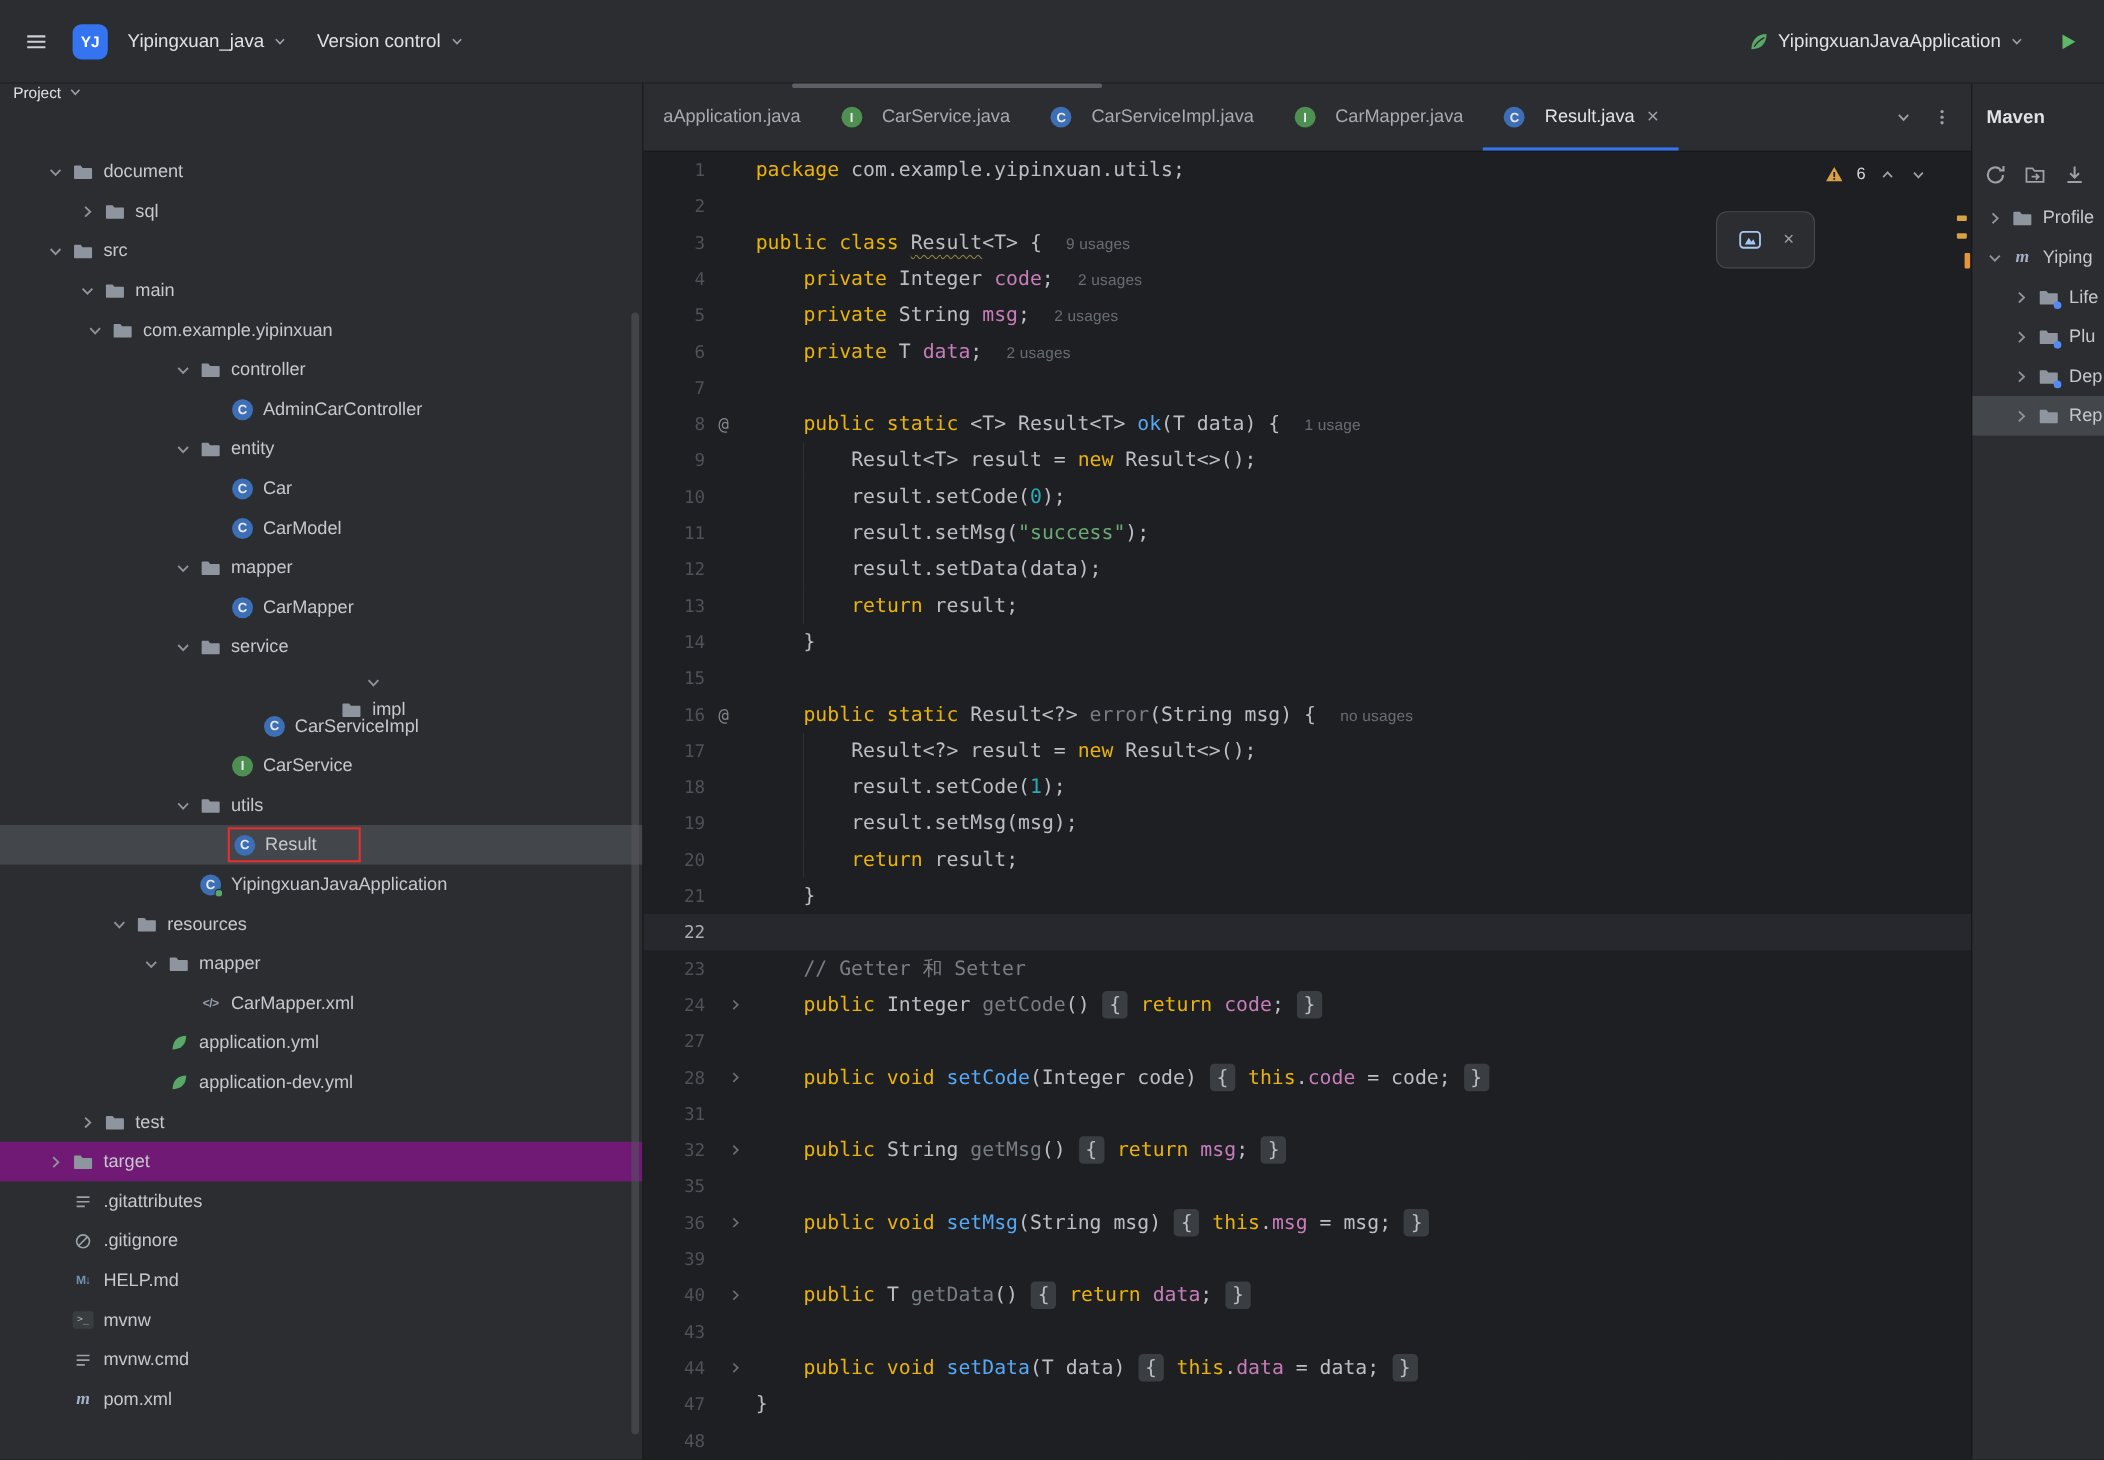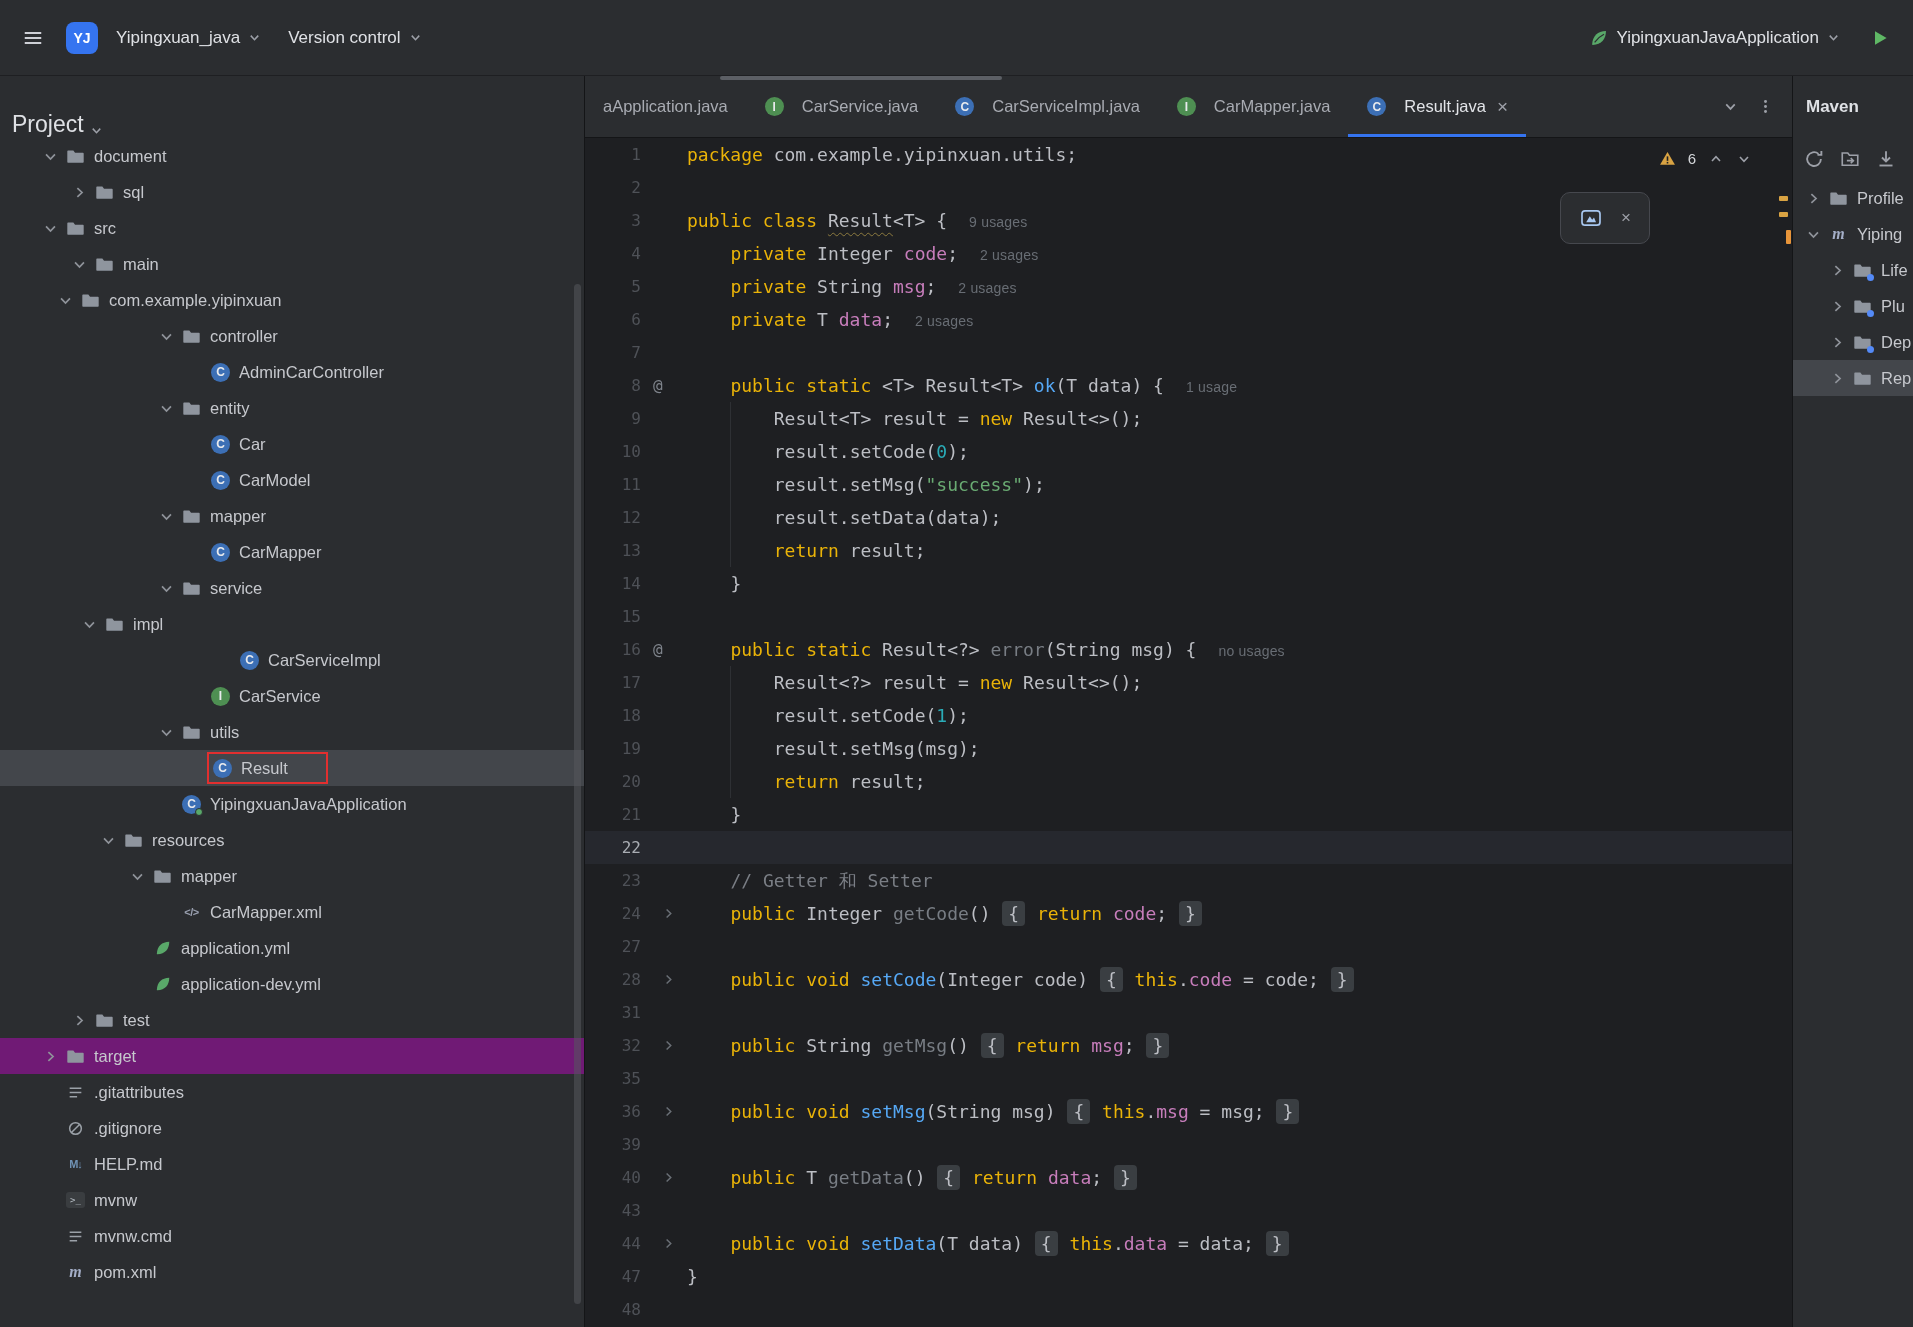--- a/index.html
+++ b/index.html
@@ -16,21 +16,21 @@
     display:flex;align-items:center;justify-content:center;margin-left:6px}
   .tb-item{display:flex;align-items:center;gap:7px;font-size:17px;color:#dfe1e5;padding:6px 8px;border-radius:6px;white-space:nowrap}
   .chev-sm{display:inline-flex;color:#9da0a8}
   .runplay{margin-left:4px}
 
   
   .main{flex:1;display:flex;min-height:0}
 
   
   .project-panel{width:585px;background:#2b2d30;border-right:1px solid #141517;position:relative;flex:0 0 auto;overflow:hidden}
-  .panel-head{height:62px;display:flex;align-items:flex-end;padding:0 12px;font-size:23px;color:#dfe1e5;gap:5px}
+  .panel-head{height:62px;display:flex;align-items:flex-start;padding:0 12px;font-size:14px;color:#dfe1e5;gap:5px}
   .tree{font-size:16.5px;color:#c6c8cd}
   .trow{height:36px;display:flex;align-items:center;white-space:nowrap;cursor:default}
   .trow.sel{background:#43464b}
   .trow.hl{background:#701a75}
   .chev{width:29px;flex:0 0 29px;display:inline-flex;justify-content:center;align-items:center;color:#8f939a}
   .lwrap,.redbox{display:inline-flex;align-items:center;height:32px}
   .redbox{border:2px solid #e22f2f;padding:0 38px 0 3px;margin-left:-3px}
   .ticon{width:21px;height:21px;display:inline-flex;align-items:center;justify-content:center;margin-right:8px;flex:0 0 21px}
   .cbadge{width:19px;height:19px;border-radius:50%;display:inline-flex;align-items:center;justify-content:center;
     font-size:12px;font-weight:700;color:#e8eaed;position:relative}
@@ -216,21 +216,21 @@
             </span>
             <span class="lwrap">
               <span class="ticon">
                 <svg width="19" height="19" viewBox="0 0 16 16">
                   <path d="M1.7 3h4.5l1.4 1.8h6.7c.3 0 .6.3.6.6v7.3c0 .3-.3.6-.6.6H1.7a.6.6 0 0 1-.6-.6V3.6c0-.3.3-.6.6-.6z" fill="#8f959e"></path>
                 </svg>
               </span>
               <span class="tlabel">main</span>
             </span>
           </div>
-          <div class="trow" style="padding-left: 51px; text-align: center;">
+          <div class="trow" style="padding-left: 72px; text-align: center;">
             <span class="chev">
               <svg width="17" height="17" viewBox="0 0 16 16">
                 <path d="M3.8 6 8 10.4 12.2 6" fill="none" stroke="currentColor" stroke-width="1.6"></path>
               </svg>
             </span>
             <span class="lwrap">
               <span class="ticon">
                 <svg width="19" height="19" viewBox="0 0 16 16">
                   <path d="M1.7 3h4.5l1.4 1.8h6.7c.3 0 .6.3.6.6v7.3c0 .3-.3.6-.6.6H1.7a.6.6 0 0 1-.6-.6V3.6c0-.3.3-.6.6-.6z" fill="#8f959e"></path>
                 </svg>
@@ -327,21 +327,21 @@
             </span>
             <span class="lwrap">
               <span class="ticon">
                 <svg width="19" height="19" viewBox="0 0 16 16">
                   <path d="M1.7 3h4.5l1.4 1.8h6.7c.3 0 .6.3.6.6v7.3c0 .3-.3.6-.6.6H1.7a.6.6 0 0 1-.6-.6V3.6c0-.3.3-.6.6-.6z" fill="#8f959e"></path>
                 </svg>
               </span>
               <span class="tlabel">service</span>
             </span>
           </div>
-          <div class="trow" style="padding-left: 75px;">
+          <div class="trow" style="padding-left: 94px; flex-direction: column;">
             <span class="chev">
               <svg width="17" height="17" viewBox="0 0 16 16">
                 <path d="M3.8 6 8 10.4 12.2 6" fill="none" stroke="currentColor" stroke-width="1.6"></path>
               </svg>
             </span>
             <span class="lwrap">
               <span class="ticon">
                 <svg width="19" height="19" viewBox="0 0 16 16">
                   <path d="M1.7 3h4.5l1.4 1.8h6.7c.3 0 .6.3.6.6v7.3c0 .3-.3.6-.6.6H1.7a.6.6 0 0 1-.6-.6V3.6c0-.3.3-.6.6-.6z" fill="#8f959e"></path>
                 </svg>

